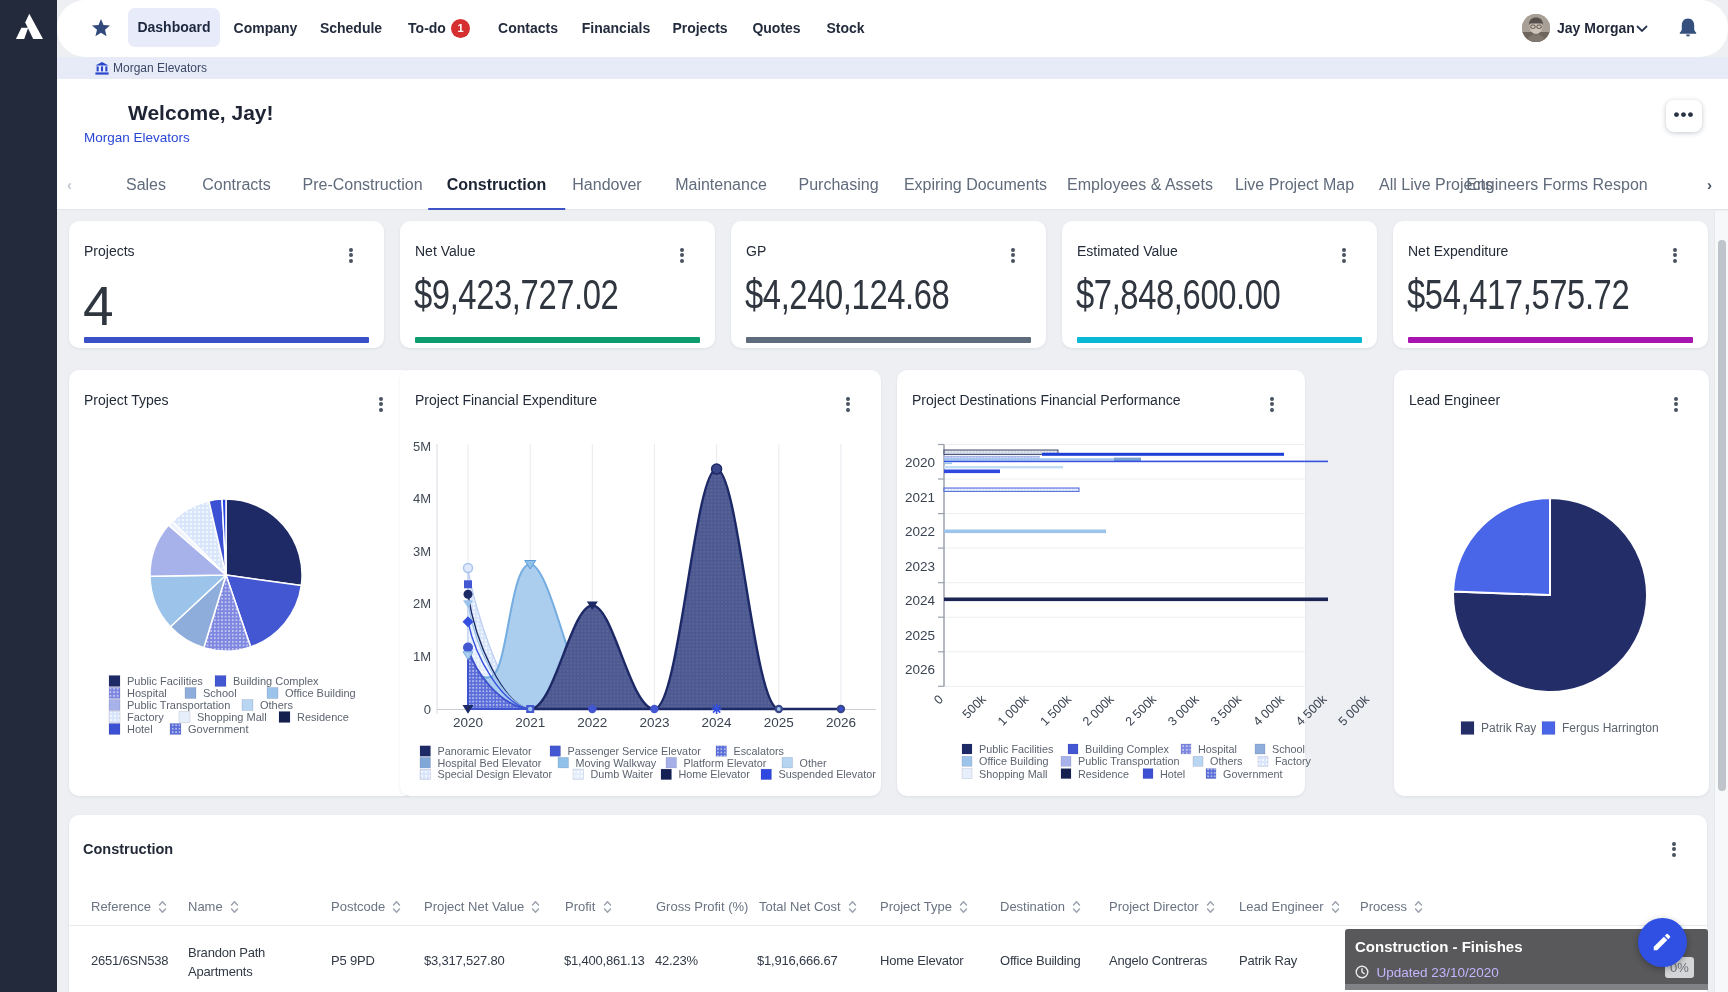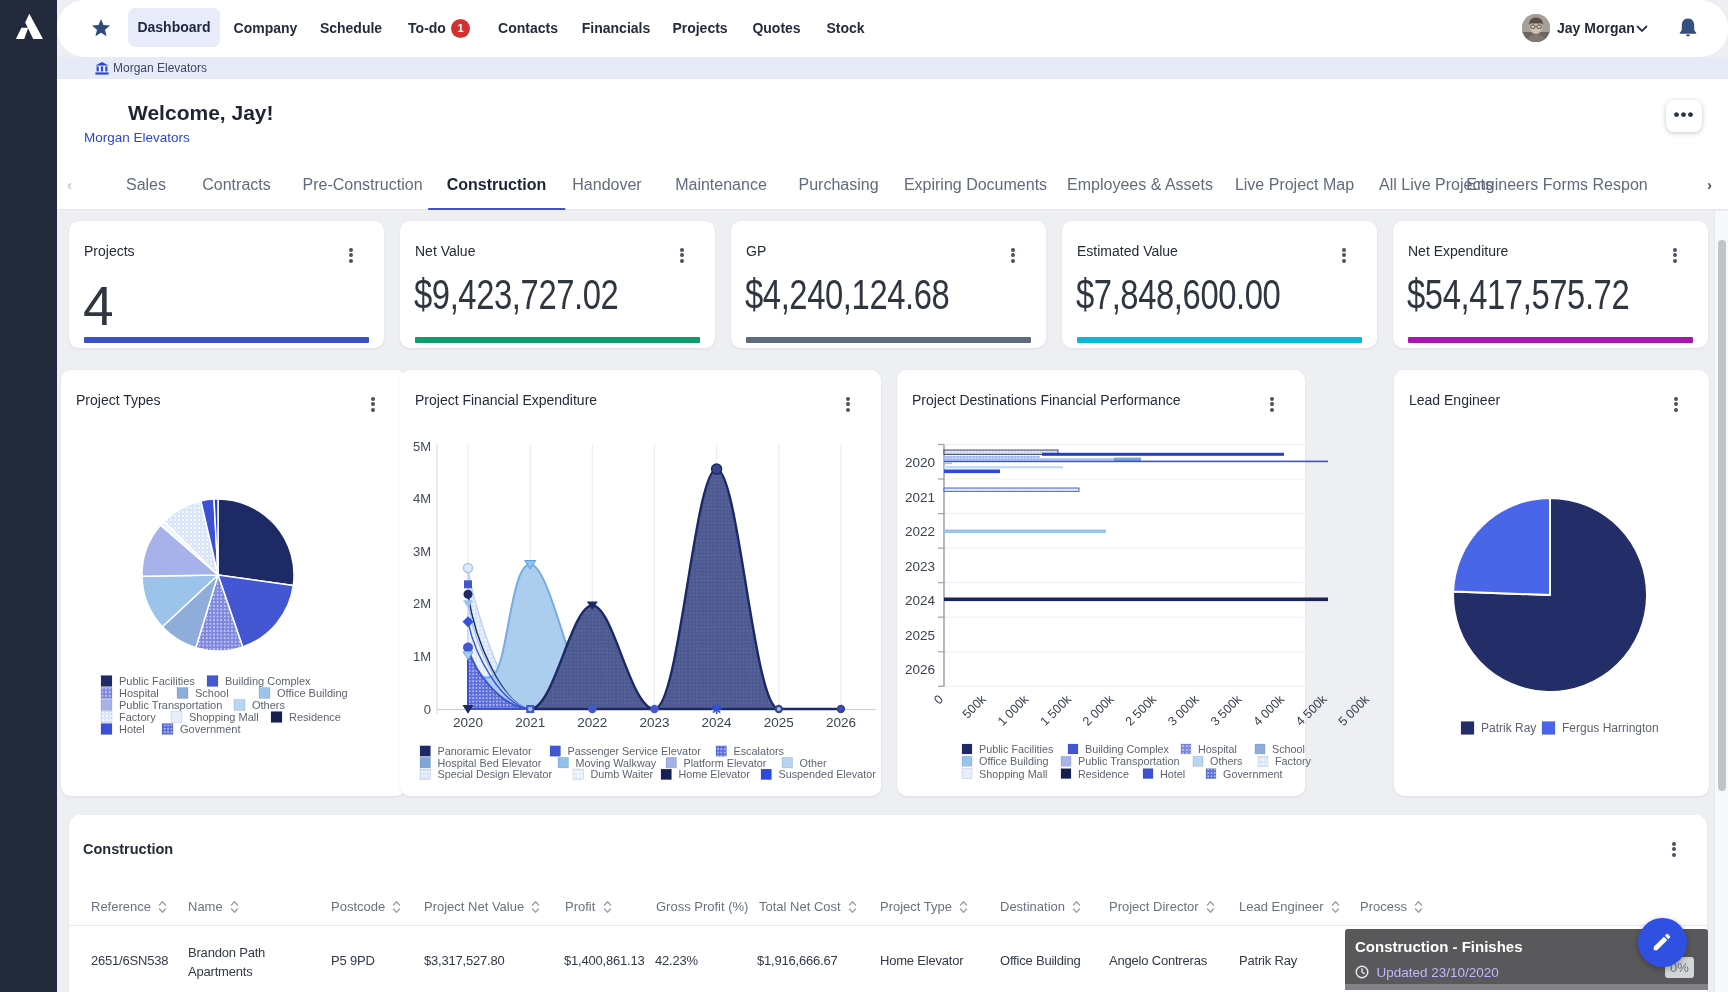--- a/index.html
+++ b/index.html
@@ -162,21 +162,21 @@
       <div class="card kpi" style="left:1336px">
   <div class="ctitle">Net Expenditure</div>
         <div class="kebab">
           <i></i>
           <i></i>
           <i></i>
         </div>
   <div class="kval" style="font-size:42px;transform:scaleX(.78);letter-spacing:-0.5px;">$54,417,575.72</div>
   <div class="kbar" style="background:#a714af"></div>
 </div>
-    <div class="card chart" style="left:4px;width:345px">
+    <div class="card chart" style="left:12px;width:345px">
       <div class="ctitle">Project Types</div><div class="kebab">
           <i></i>
           <i></i>
           <i></i>
         </div>
       <svg width="315" height="426" viewBox="0 0 315 426">
           <defs>
             <pattern id="dotMid" width="3.6" height="3.6" patternUnits="userSpaceOnUse">
               <rect width="3.6" height="3.6" fill="#7d87e0"></rect>
               <circle cx="1.8" cy="1.8" r="0.8" fill="rgba(255,255,255,.8)"></circle>

